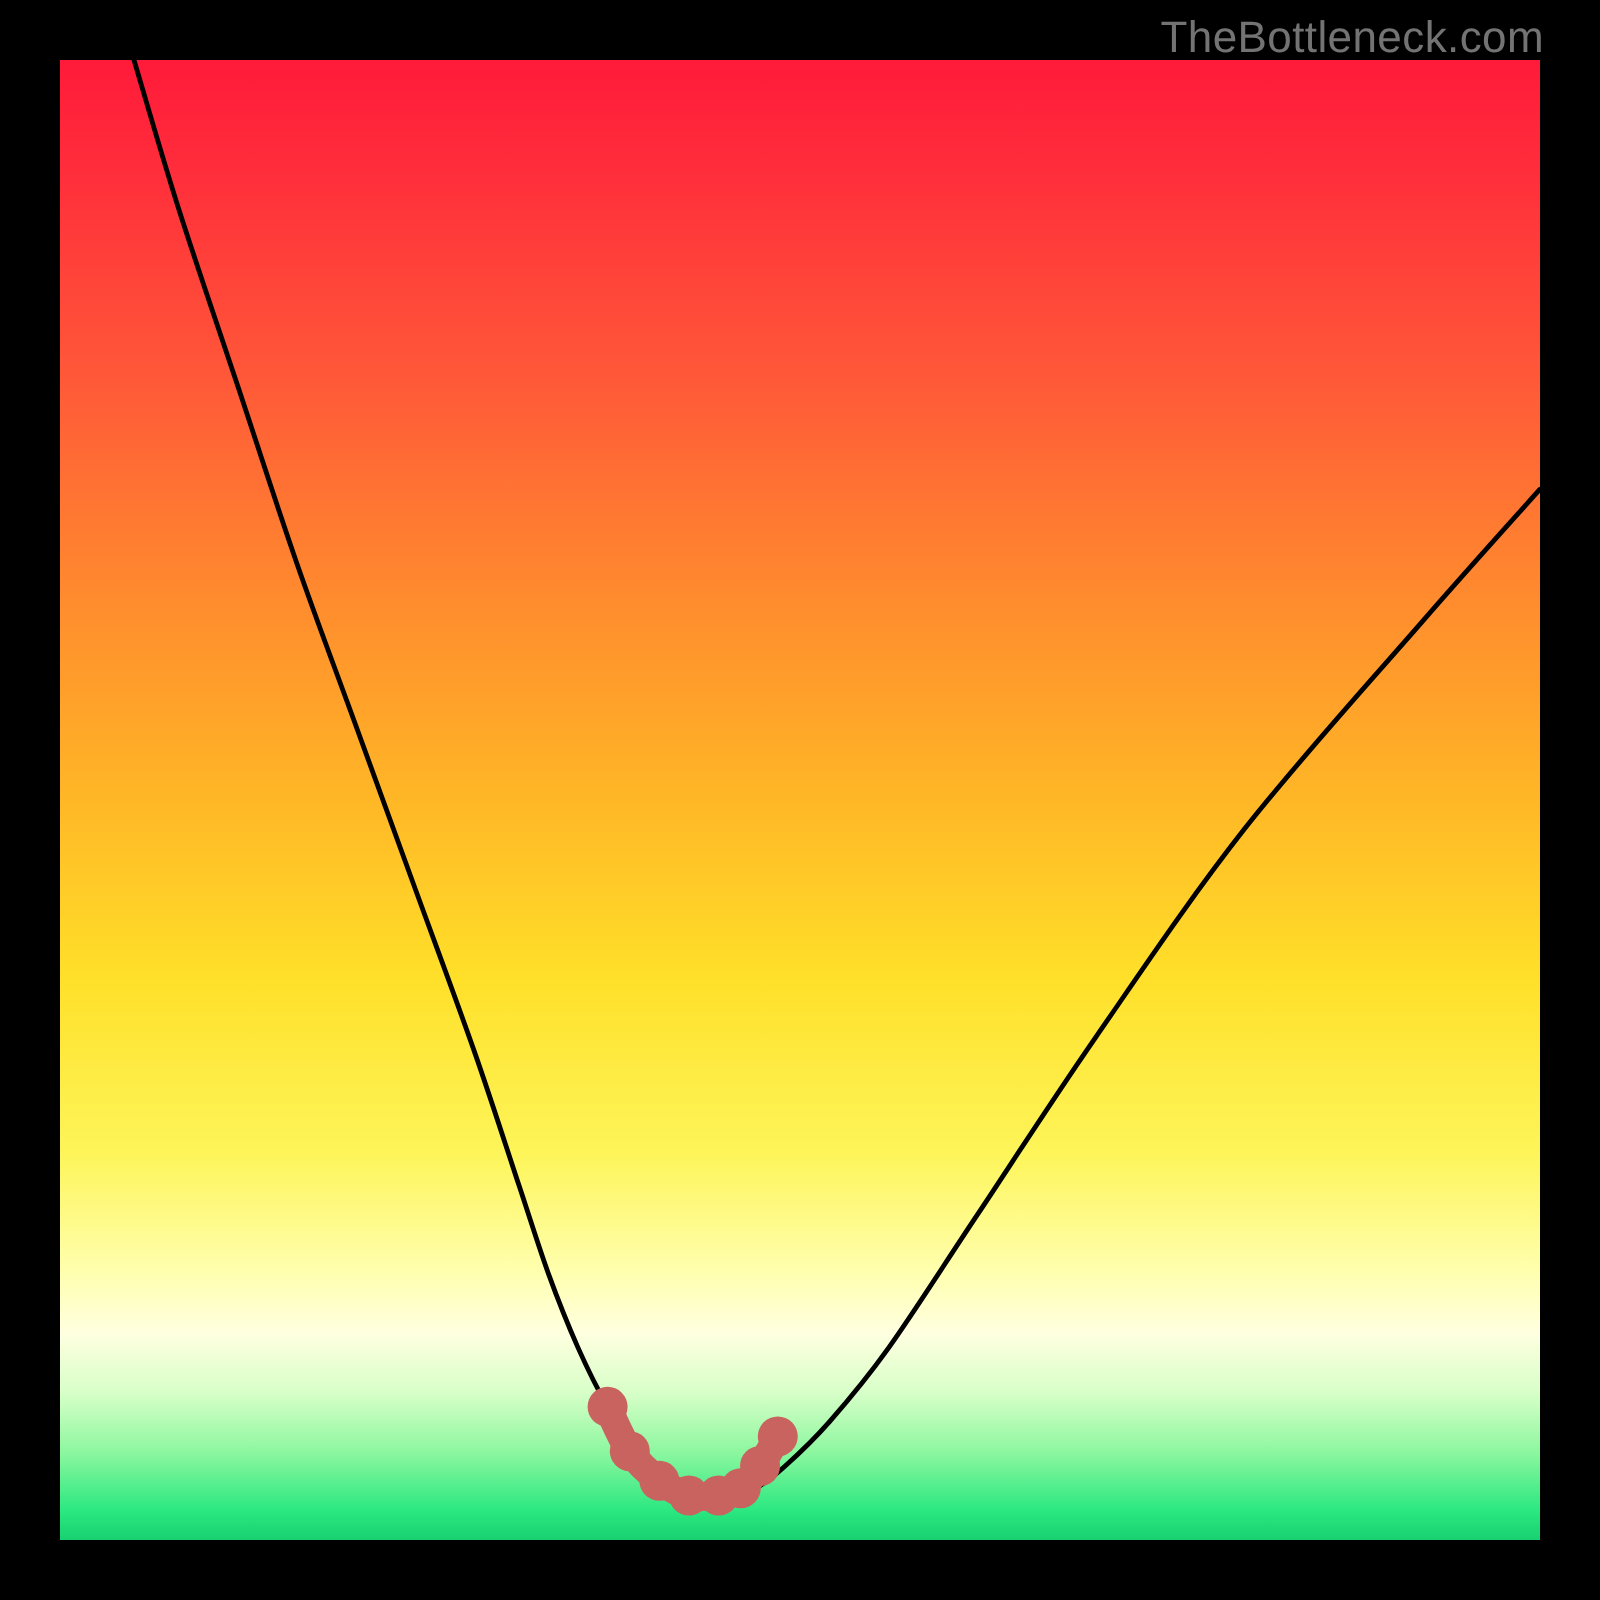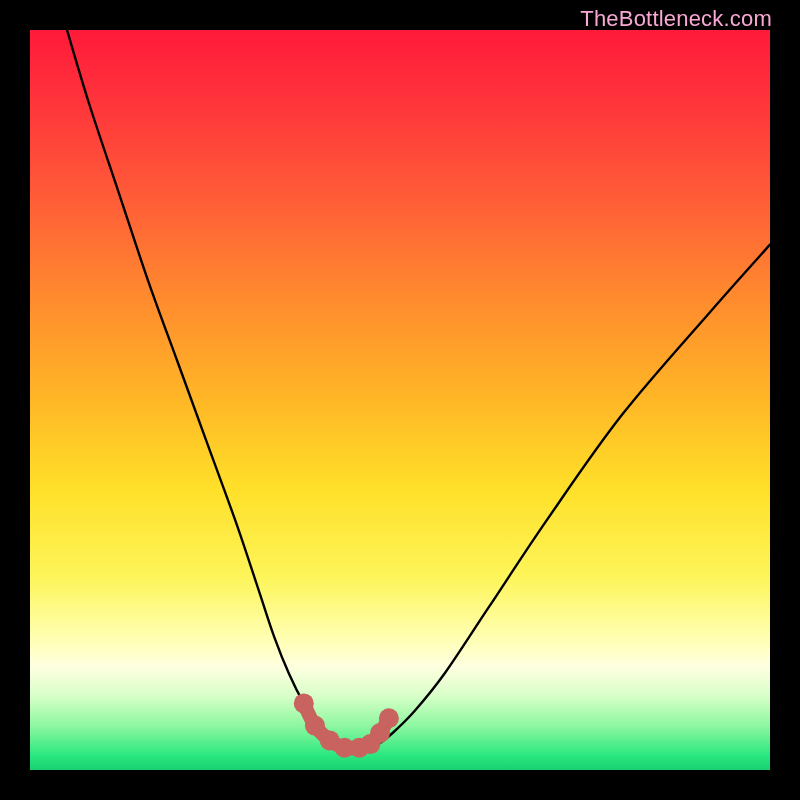--- a/index.html
+++ b/index.html
@@ -51,21 +51,21 @@
   .curve-svg {
     position: absolute;
     inset: 0;
     width: 740px;
     height: 740px;
   }
   .attribution {
     position: absolute;
     top: 6px;
     right: 28px;
-    color: #f9a8d4;
+    color: #737373;
     font-size: 22px;
     letter-spacing: 0.2px;
     font-weight: 400;
   }
 </style>
 </head>
 <body>
 
 <div class="frame">
 

